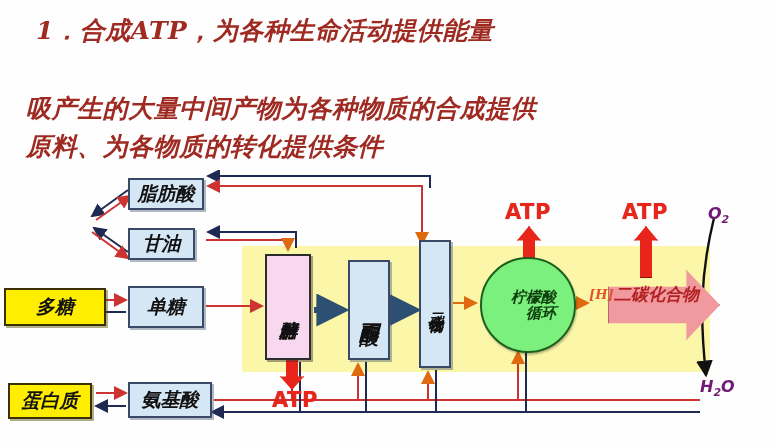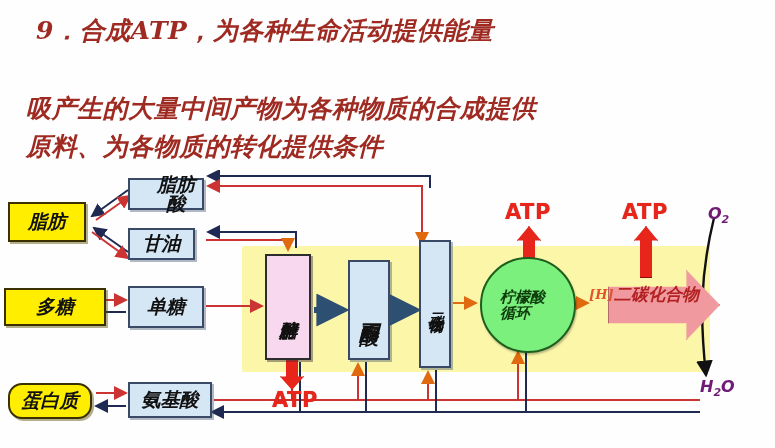--- a/index.html
+++ b/index.html
@@ -77,29 +77,29 @@
   }
   .circlebox{
     position:absolute;
     border-radius:50%;
     background:#7cf07c;
     border:2px solid #1d5f1d;
     display:flex;align-items:center;justify-content:center;
     font-family:"DejaVu Serif","Liberation Serif",serif;
     font-weight:bold;font-style:italic;
     font-size:15px;color:#0e3d0e;
-    text-align:left;line-height:1.08;
+    text-align:right;line-height:1.08;
     box-shadow:1px 2px 2px rgba(0,0,0,.25);
   }
 
   
   #box-fat        {left:8px;  top:32px;  width:78px; height:40px;}
   #box-polysac    {left:4px;  top:118px; width:102px; height:38px;}
-  #box-protein    {left:8px;  top:213px; width:84px; height:36px;border-radius:14px;}
-  #box-fattyacid  {left:128px;top:8px;   width:76px; height:32px;padding-left:20px;}
+  #box-protein    {left:8px;  top:213px; width:84px; height:36px;}
+  #box-fattyacid  {left:128px;top:8px;   width:76px; height:32px;}
   #box-glycerol   {left:128px;top:58px;  width:67px; height:32px;}
   #box-monosac    {left:128px;top:116px; width:76px; height:42px;}
   #box-aminoacid  {left:128px;top:212px; width:84px; height:36px;}
   #box-glycolysis {left:265px;top:84px;  width:46px; height:106px;}
   #box-pyruvate   {left:348px;top:90px;  width:42px; height:100px;}
   #box-2carbon    {left:419px;top:70px;  width:32px; height:128px;}
   #circle-citrate {left:480px;top:87px;  width:92px; height:92px;}
 
   
   .atp{
@@ -140,21 +140,21 @@
   }
   .gas sub{font-size:11px;}
   #lbl-o2{left:708px;top:34px;}
   #lbl-h2o{left:700px;top:207px;}
 </style>
 </head>
 <body>
 
 <div id="root">
 
-  <div class="heading" id="line1">9．合成ATP，为各种生命活动提供能量</div>
+  <div class="heading" id="line1">1．合成ATP，为各种生命活动提供能量</div>
   <div class="heading" id="line4">原料、为各物质的转化提供条件</div>
   <div class="heading" id="line3">吸产生的大量中间产物为各种物质的合成提供</div>
 
   <div id="diagram">
 
     <div class="yellowband"></div>
 
     <svg id="svgLayer" viewBox="0 0 775 278">
       <defs>
         <marker id="mRed" markerWidth="7" markerHeight="7" refX="6" refY="3.5" orient="auto">
@@ -233,21 +233,20 @@
                 clip-path:polygon(50% 0,100% 40%,75% 40%,75% 100%,25% 100%,25% 40%,0 40%);"></div>
 
     <div style="position:absolute;left:634px;top:56px;width:22px;height:50px;
                 background:#e8251a;border:1.5px solid #8a0f0a;
                 clip-path:polygon(50% 0,100% 28%,75% 28%,75% 100%,25% 100%,25% 28%,0 28%);"></div>
 
     <div style="position:absolute;left:608px;top:100px;width:110px;height:68px;
                 background:#f09aa0;border:1px solid #b06a6a;
                 clip-path:polygon(0 24%,70% 24%,70% 0,100% 50%,70% 100%,70% 76%,0 76%);"></div>
 
-    <div class="bx yellowbox" id="box-fat">脂肪</div>
     <div class="bx yellowbox" id="box-polysac">多糖</div>
     <div class="bx yellowbox" id="box-protein">蛋白质</div>
 
     <div class="bx bluebox" id="box-fattyacid">脂肪酸</div>
     <div class="bx bluebox" id="box-glycerol">甘油</div>
     <div class="bx bluebox" id="box-aminoacid">氨基酸</div>
     <div class="bx bluebox" id="box-monosac">单糖</div>
 
     <div class="bx pinkbox vert" id="box-glycolysis">糖酵解</div>
     <div class="bx bluebox vert" id="box-pyruvate">丙酮酸</div>

